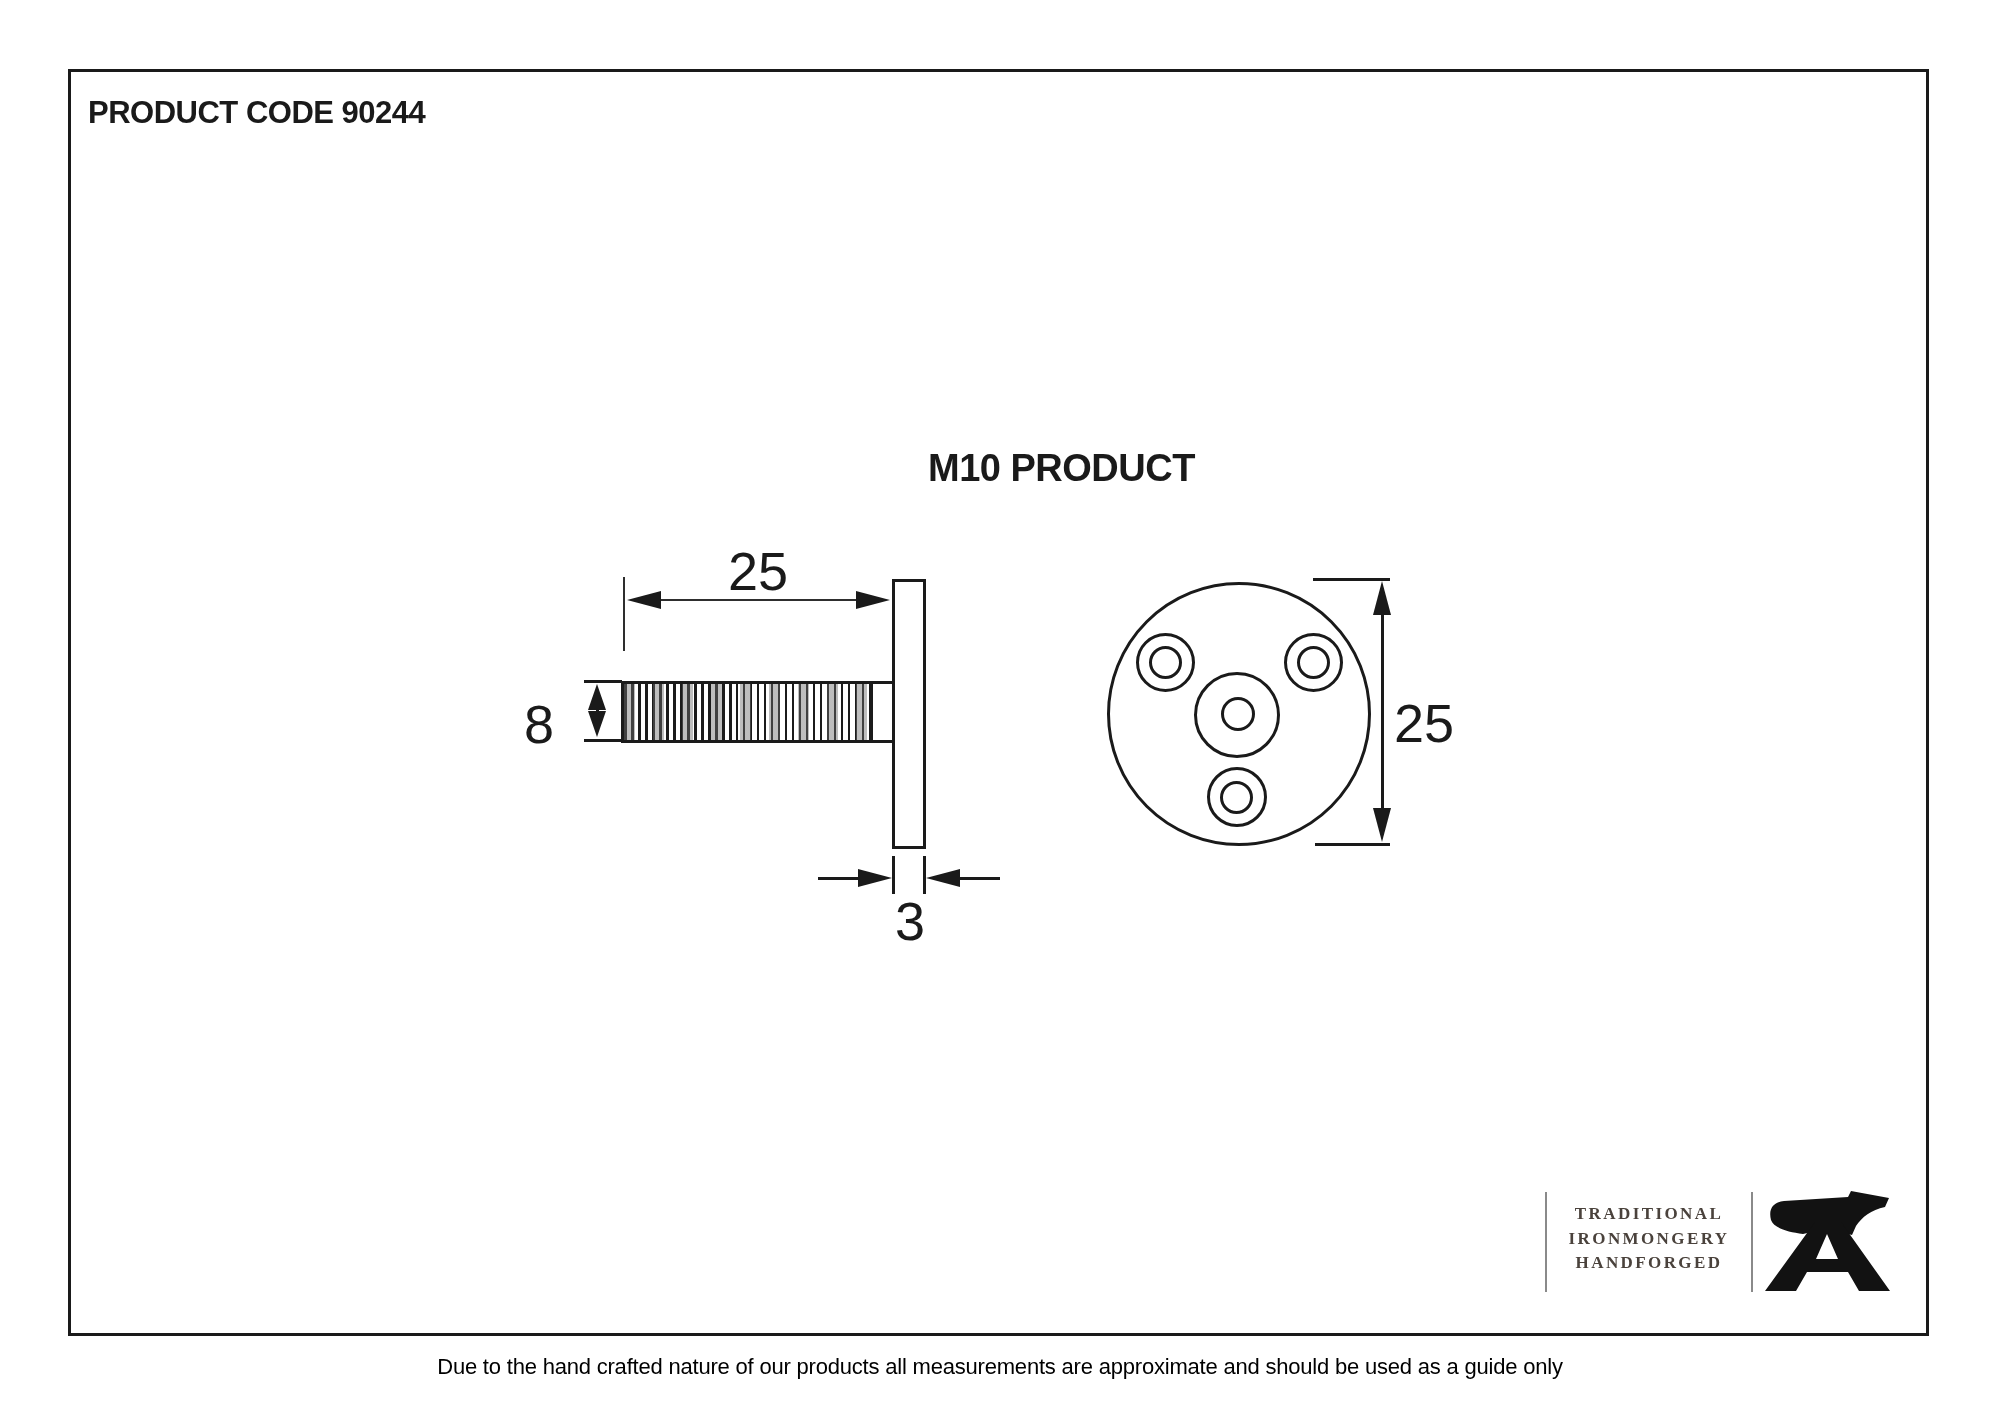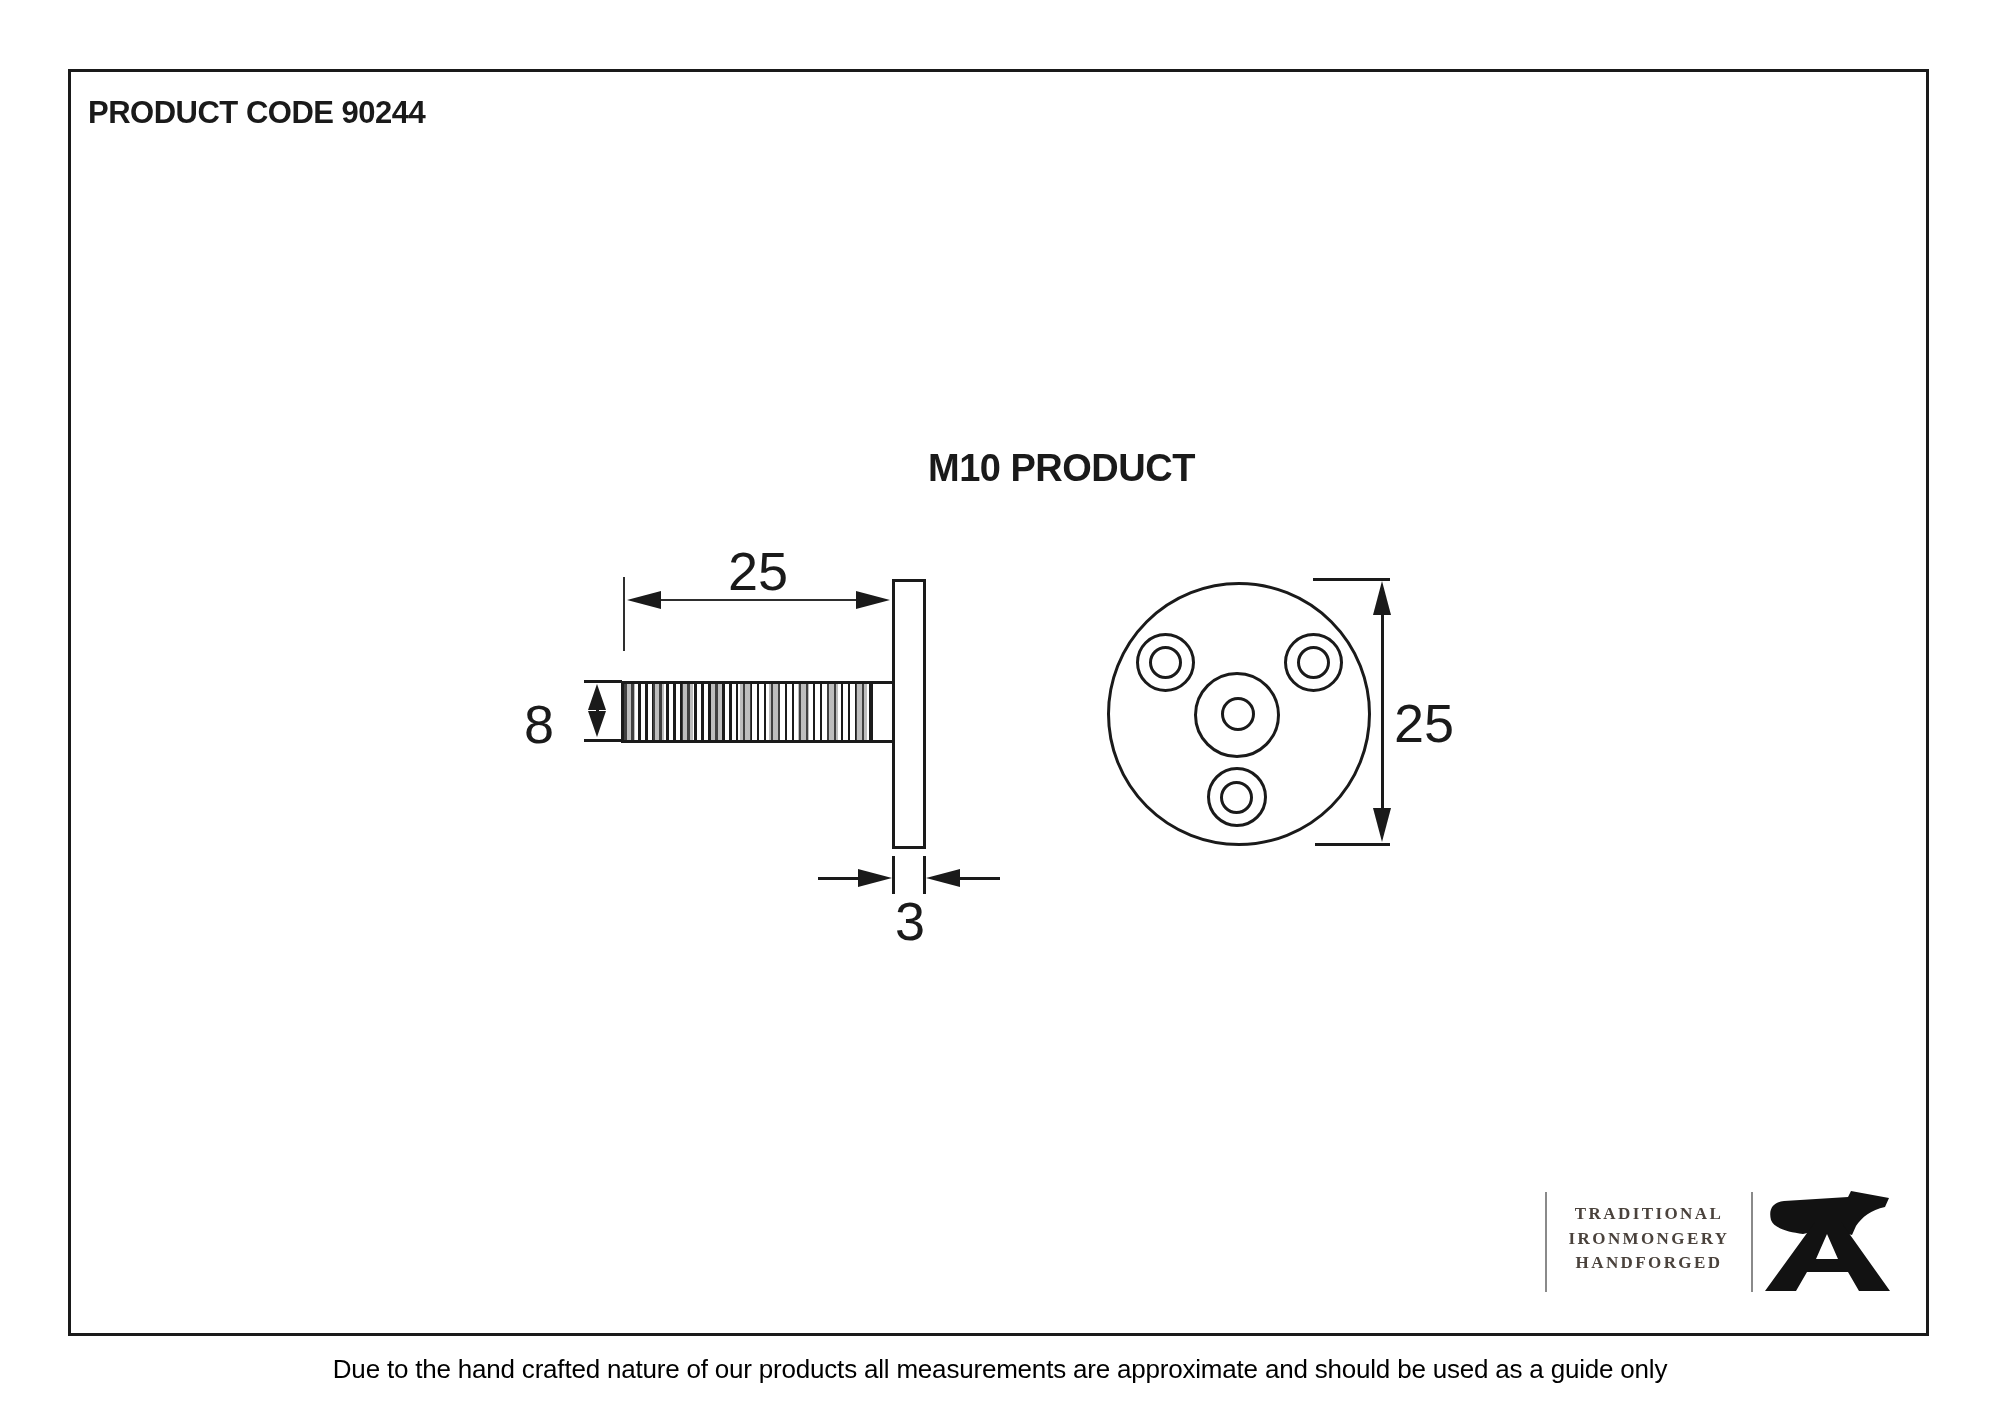--- a/index.html
+++ b/index.html
@@ -44,21 +44,21 @@
   .circ{position:absolute;border:3px solid var(--ink);border-radius:50%;background:#fff;box-sizing:border-box;}
   .logo-rule{position:absolute;width:2px;background:var(--divider);}
   .logo-text{
     position:absolute;left:1556px;top:1202px;width:186px;
     font-family:"Liberation Serif",serif;color:var(--logo-text);
     font-size:17px;font-weight:600;letter-spacing:2.4px;line-height:24.5px;
     text-align:center;white-space:nowrap;
   }
   .footer-note{
     position:absolute;left:0;right:0;top:1354px;text-align:center;
-    font-size:26px;font-weight:400;color:#000;letter-spacing:-0.2px;white-space:nowrap;
+    font-size:22px;font-weight:400;color:#000;letter-spacing:-0.2px;white-space:nowrap;
   }
   .anvil{position:absolute;left:1763px;top:1190px;}
 </style>
 </head>
 <body>
 
 <div class="canvas">
 
   <div class="frame"></div>
 

